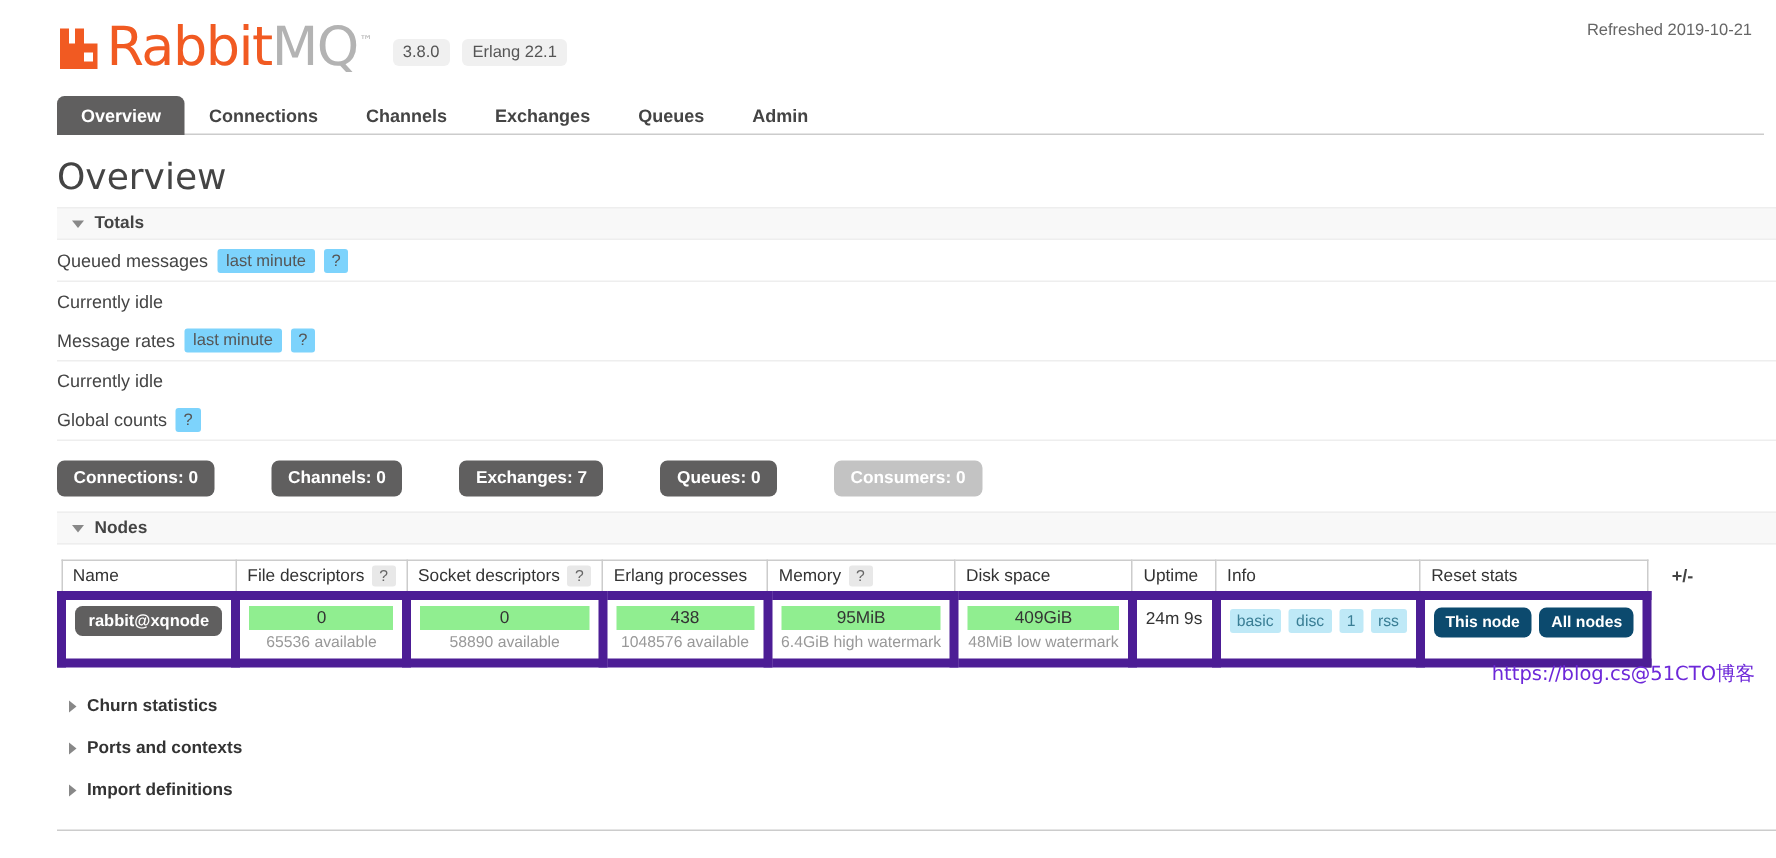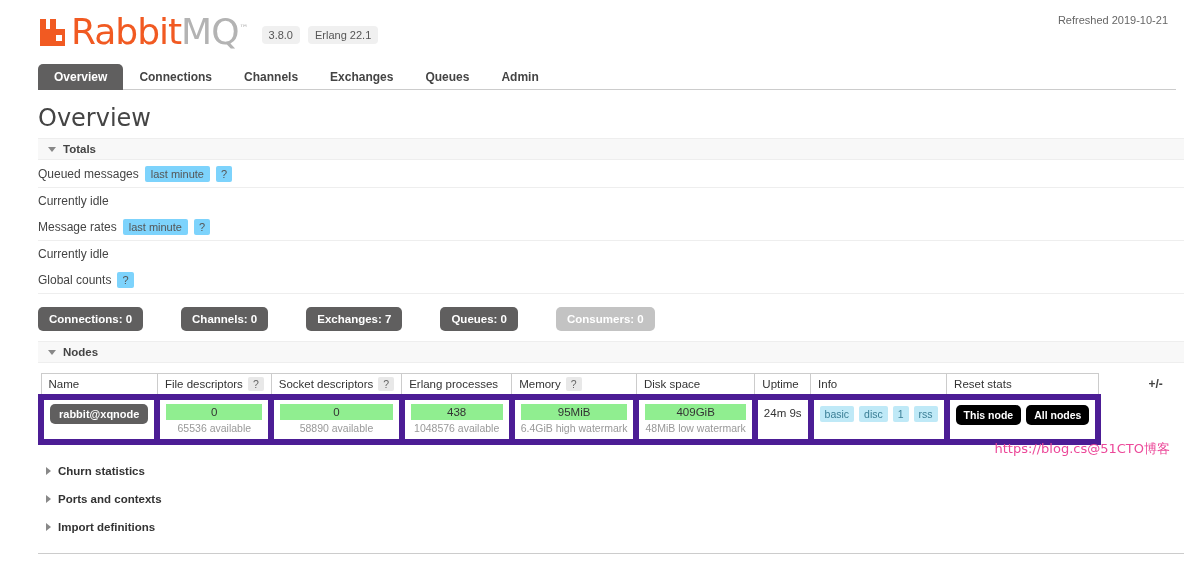--- a/index.html
+++ b/index.html
@@ -165,21 +165,21 @@
     margin-right: 10px;
     cursor: pointer;
     white-space: nowrap;
   }
   .count-badge.muted {
     background: #c3c3c3;
     color: #ffffff;
   }
 
   
-  .nodes-wrap { display: flex; align-items: flex-start; padding-top: 10px; gap: 34px; }
+  .nodes-wrap { display: flex; align-items: flex-start; padding-top: 10px; }
   table.nodes {
     border-collapse: collapse;
     font-size: 11.5px;
     background: #ffffff;
   }
   table.nodes th {
     text-align: left;
     font-weight: normal;
     color: #333;
     border: 1px solid #cccccc;
@@ -240,21 +240,21 @@
   .info-badge {
     background: #bfe9f7;
     color: #3a7e95;
     border-radius: 2px;
     padding: 2px 5px;
     font-size: 10.5px;
     cursor: pointer;
   }
   .reset-btns { display: flex; gap: 5px; padding-top: 1px; }
   .btn-dark {
-    background: #000000;
+    background: #0c4a6e;
     color: #ffffff;
     font-weight: bold;
     font-size: 10.5px;
     border-radius: 5px;
     padding: 4px 8px;
     cursor: pointer;
     white-space: nowrap;
     border: none;
     font-family: "Liberation Sans", sans-serif;
   }
@@ -286,21 +286,21 @@
     padding: 10px 0 0 8px;
     display: flex;
     gap: 22px;
   }
 
   .watermark {
     position: absolute;
     right: 14px;
     bottom: 14px;
     font-size: 13px;
-    color: #ec4899;
+    color: #6d28d9;
     white-space: nowrap;
     font-family: "DejaVu Sans", sans-serif;
   }
 </style>
 </head>
 <body>
 
 <div id="page">
 
   <div class="header">

